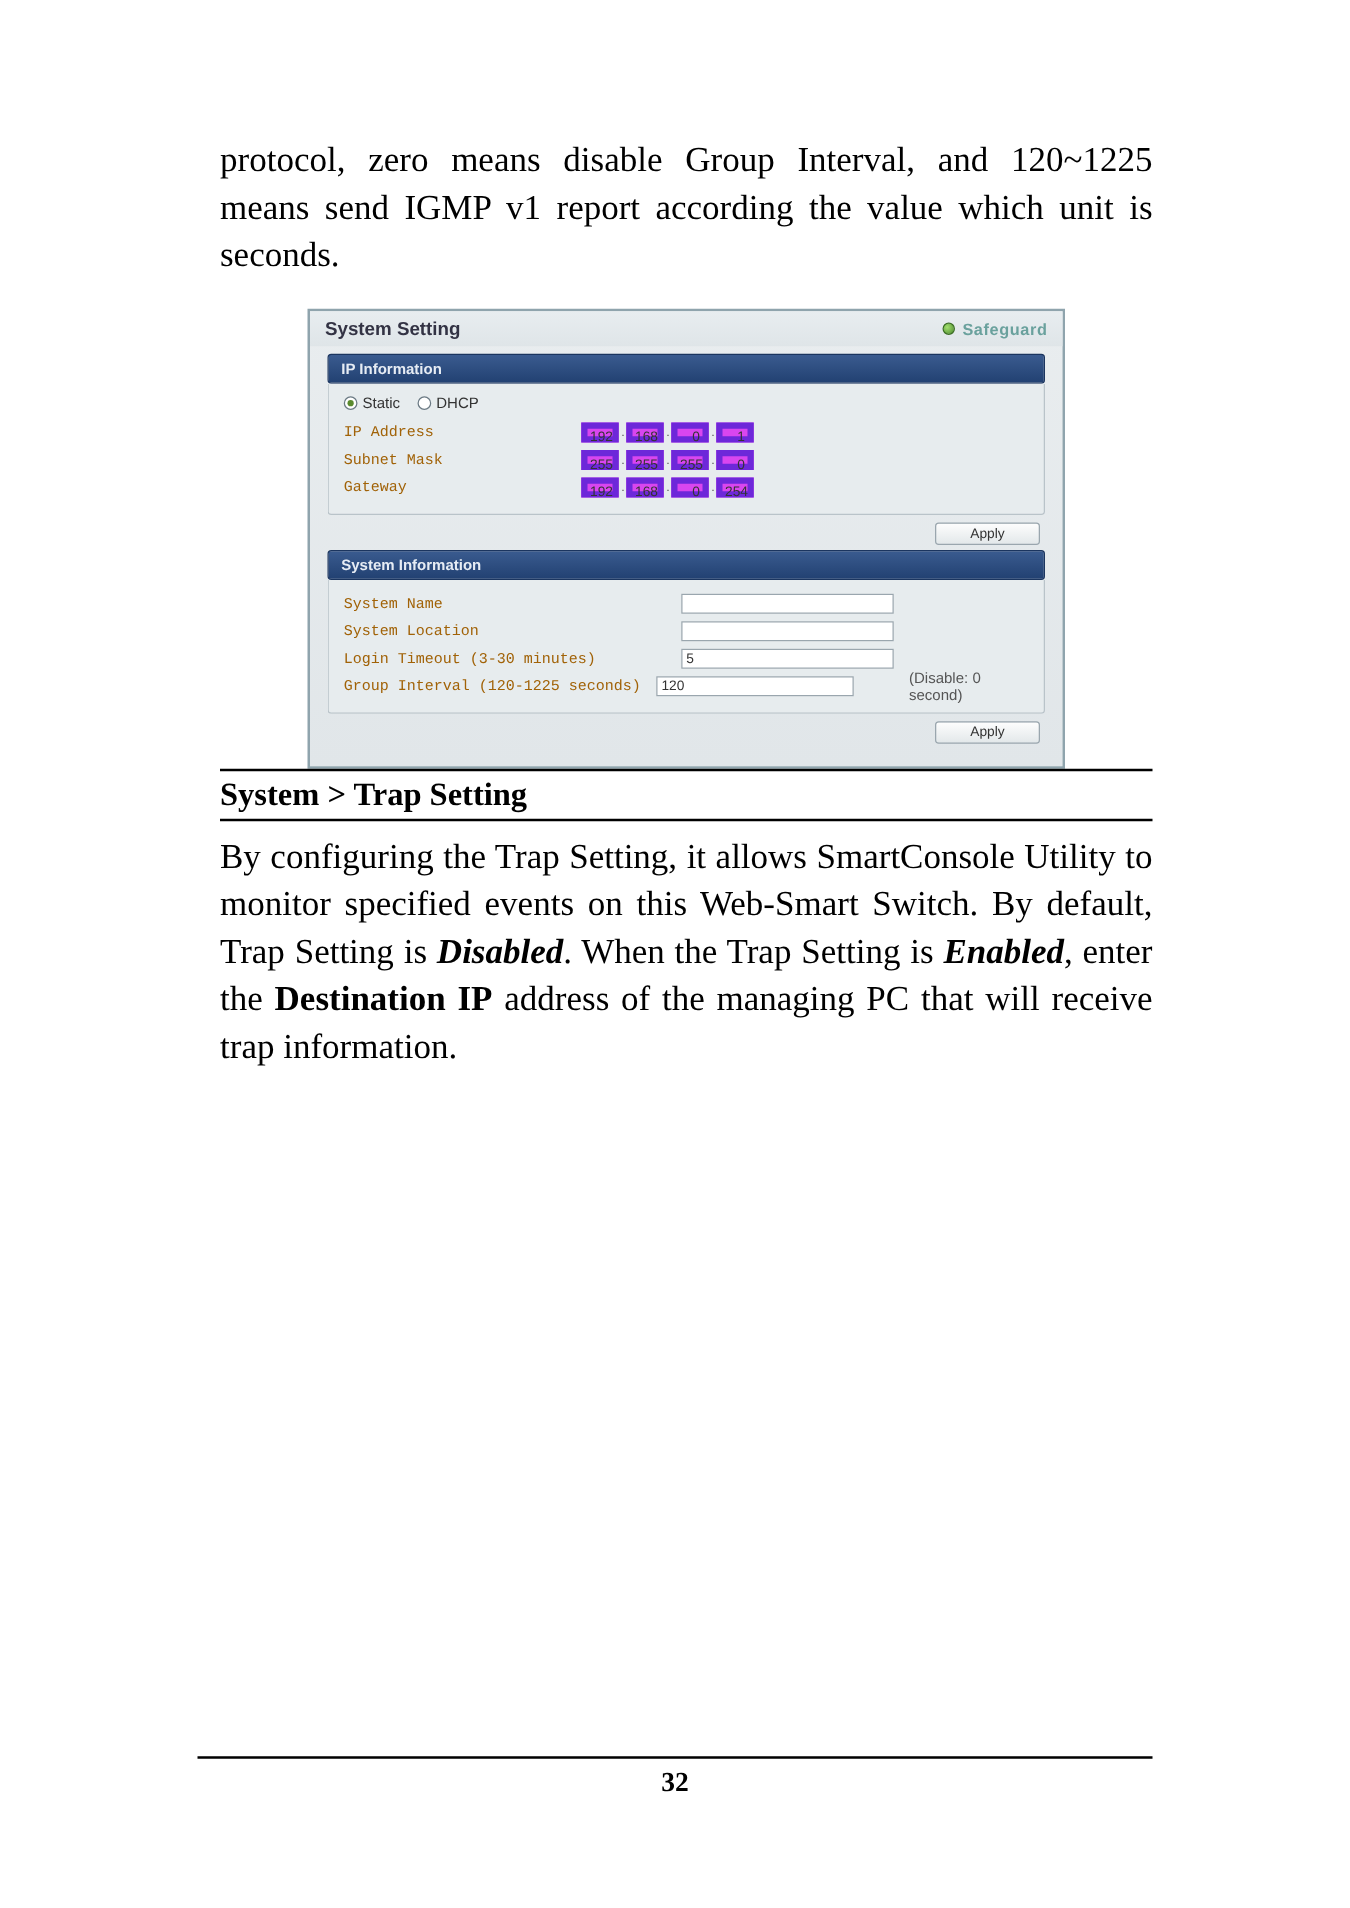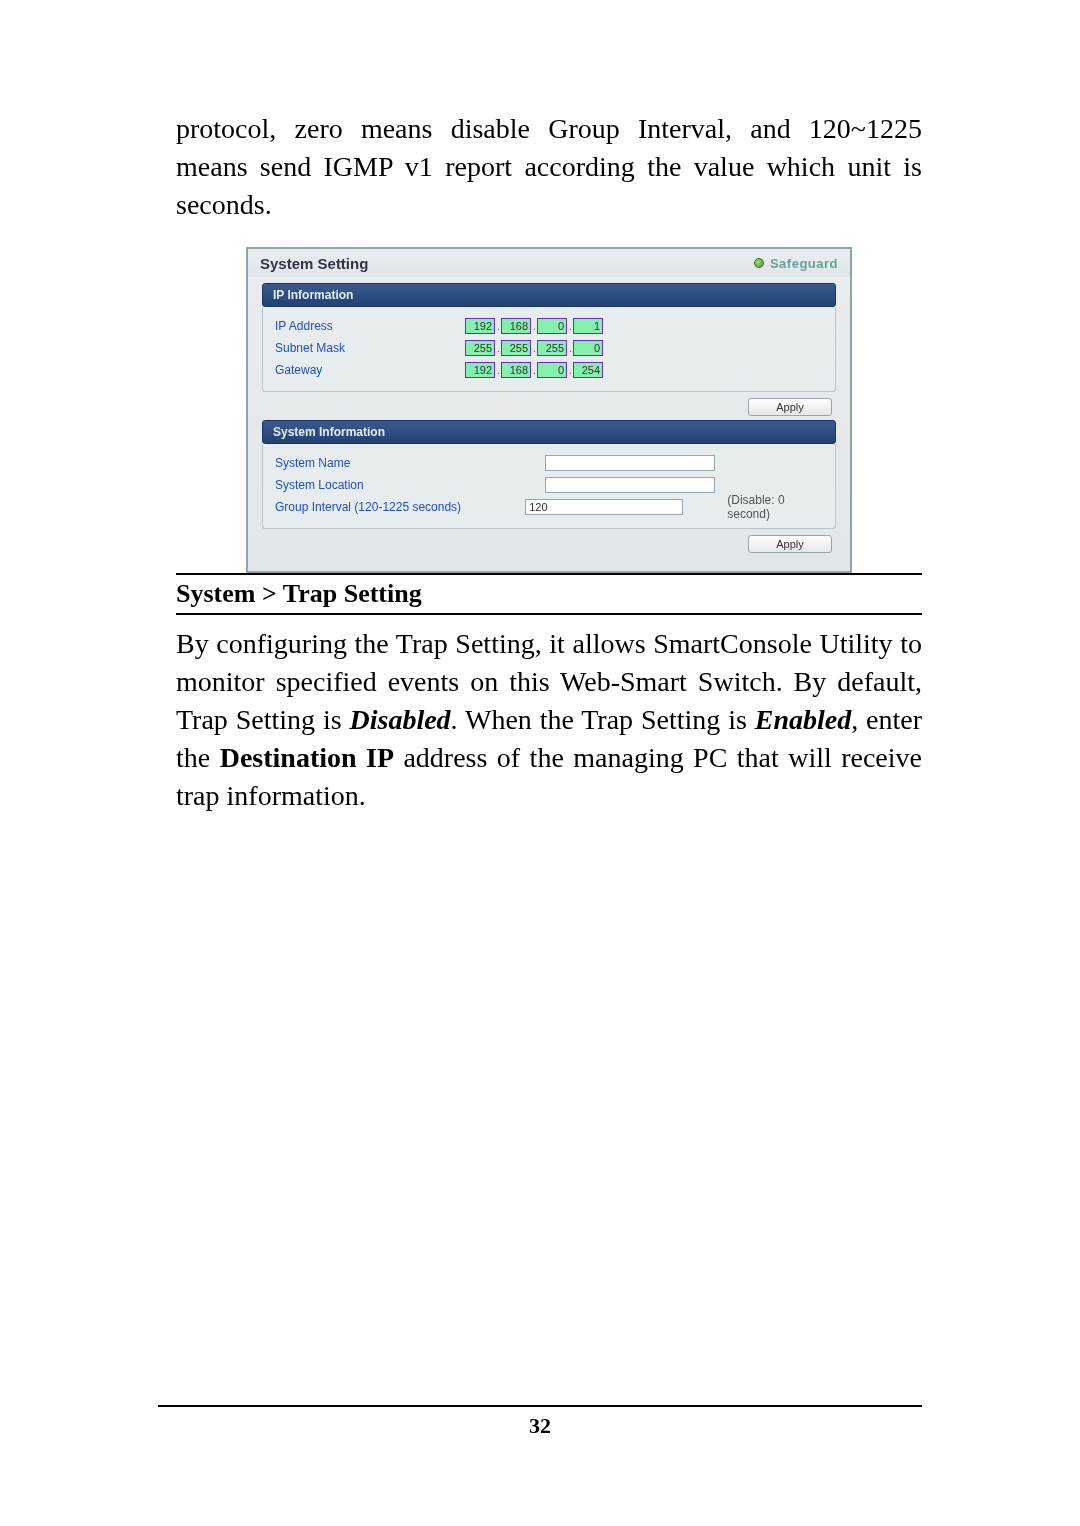--- a/index.html
+++ b/index.html
@@ -86,26 +86,26 @@
   .radio { display:flex; align-items:center; gap:4px; }
   .radio-dot {
     width: 11px; height: 11px; border-radius: 50%;
     border: 1px solid #6b7a84; background:#fff;
     display:flex; align-items:center; justify-content:center;
   }
   .radio-dot.sel::after {
     content:""; width:5px; height:5px; border-radius:50%;
     background:#5a8a2e;
   }
-  .lbl { width: 190px; color:#1d4ed8; }
+  .lbl { width: 190px; color:#a16207;font-family:Liberation Mono, monospace; }
   .octet-row { display:flex; gap:2px; align-items:center; }
   .oct {
     width: 30px; height: 16px;
-    border: 1px solid #6d28d9;
-    background: #86efac;
+    border: 5px solid #6d28d9;
+    background: #d946ef;
     font-size: 11px;
     text-align: right;
     padding: 0 2px;
     line-height: 14px;
   }
   .dot-sep { width:2px; text-align:center; color:#555; font-size:10px; }
   .txt {
     height: 16px; border:1px solid #9aa6ae; background:#fff;
     font-size: 11px; padding: 0 3px; line-height:14px;
   }
@@ -166,20 +166,30 @@
     <div class="shot-header">
       <span class="shot-title">System Setting</span>
       <span class="safeguard">
         <span class="dot"></span>
         <span>Safeguard</span>
       </span>
     </div>
     <div class="shot-body">
       <div class="section-bar">IP Information</div>
       <div class="section-body">
+        <div class="radio-row">
+          <span class="radio">
+            <span class="radio-dot sel"></span>
+            <span>Static</span>
+          </span>
+          <span class="radio">
+            <span class="radio-dot"></span>
+            <span>DHCP</span>
+          </span>
+        </div>
 
         <div class="row">
           <span class="lbl">IP Address</span>
           <span class="octet-row">
             <span class="oct">192</span>
               <span class="dot-sep">.</span>
             <span class="oct">168</span>
               <span class="dot-sep">.</span>
             <span class="oct">0</span>
               <span class="dot-sep">.</span>
@@ -218,20 +228,24 @@
 
       <div class="section-bar">System Information</div>
       <div class="section-body sysinfo">
         <div class="row">
           <span class="lbl">System Name</span>
           <span class="txt w-name"></span>
         </div>
         <div class="row">
           <span class="lbl">System Location</span>
           <span class="txt w-name"></span>
+        </div>
+        <div class="row">
+          <span class="lbl">Login Timeout (3-30 minutes)</span>
+          <span class="txt w-small">5</span>
         </div>
         <div class="row">
           <span class="lbl">Group Interval (120-1225 seconds)</span>
           <span class="txt w-small">120</span>
           <span class="note">(Disable: 0 second)</span>
         </div>
       </div>
 
       <div class="apply-row">
         <span class="apply-btn">Apply</span>

